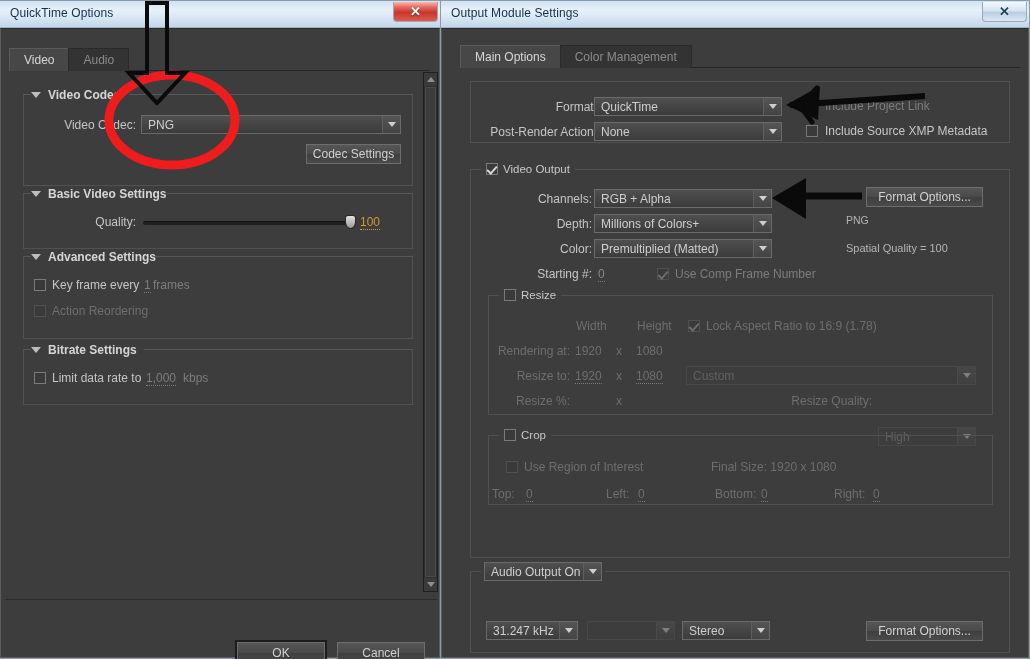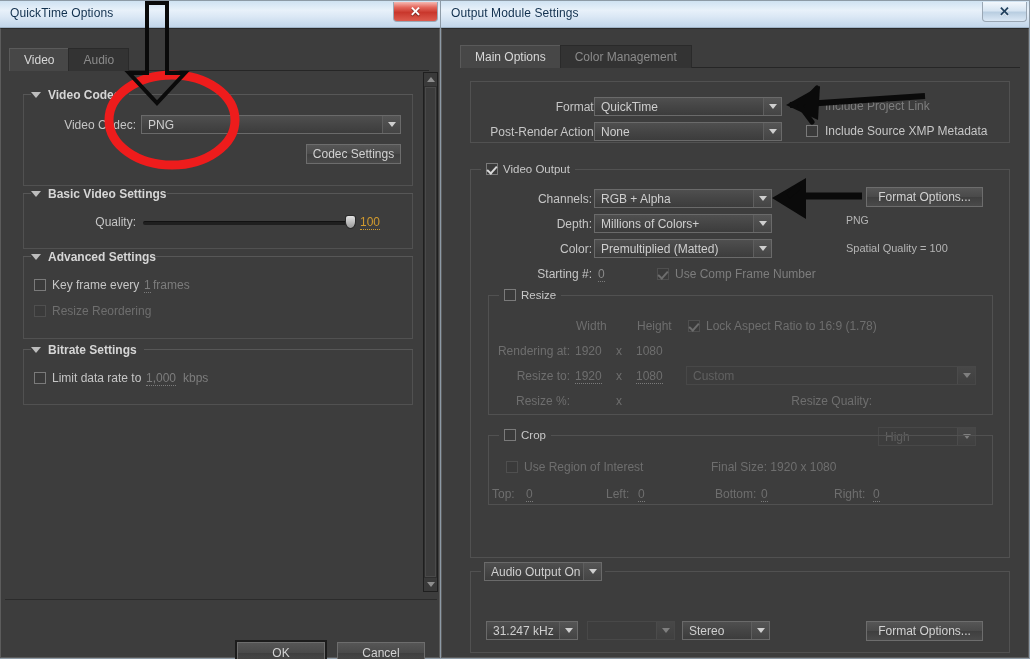--- a/index.html
+++ b/index.html
@@ -468,21 +468,21 @@
     <div class="group" style="left:22px; top:227px; width:390px; height:83px; border-top:none;"></div>
     <div class="hr" style="left:152px; top:227px; width:260px;"></div>
     <div class="hr" style="left:22px; top:227px; width:8px;"></div>
 
     <div class="cb" style="left:33px; top:250px;"></div>
     <div class="lbl" style="left:51px; top:249px;">Key frame every</div>
     <div class="lbl dim val-u" style="left:143px; top:249px;">1</div>
     <div class="lbl dim" style="left:152px; top:249px;">frames</div>
 
     <div class="cb dis" style="left:33px; top:276px;"></div>
-    <div class="lbl dim2" style="left:51px; top:275px;">Resize Reordering</div>
+    <div class="lbl dim2" style="left:51px; top:275px;">Action Reordering</div>
 
     <div class="grp-head" style="left:30px; top:314px;align-items:center;">
       <span class="tri"></span>
       <span>Bitrate Settings</span>
     </div>
     <div class="group" style="left:22px; top:320px; width:390px; height:56px; border-top:none;"></div>
     <div class="hr" style="left:143px; top:320px; width:269px;"></div>
     <div class="hr" style="left:22px; top:320px; width:8px;"></div>
 
     <div class="cb" style="left:33px; top:343px;"></div>

